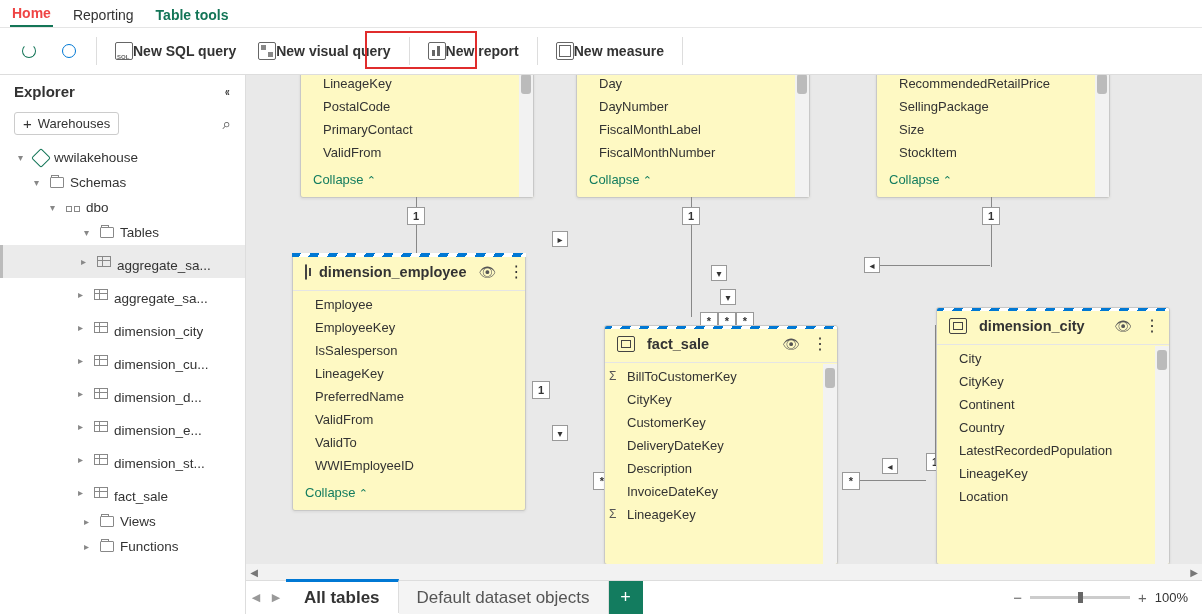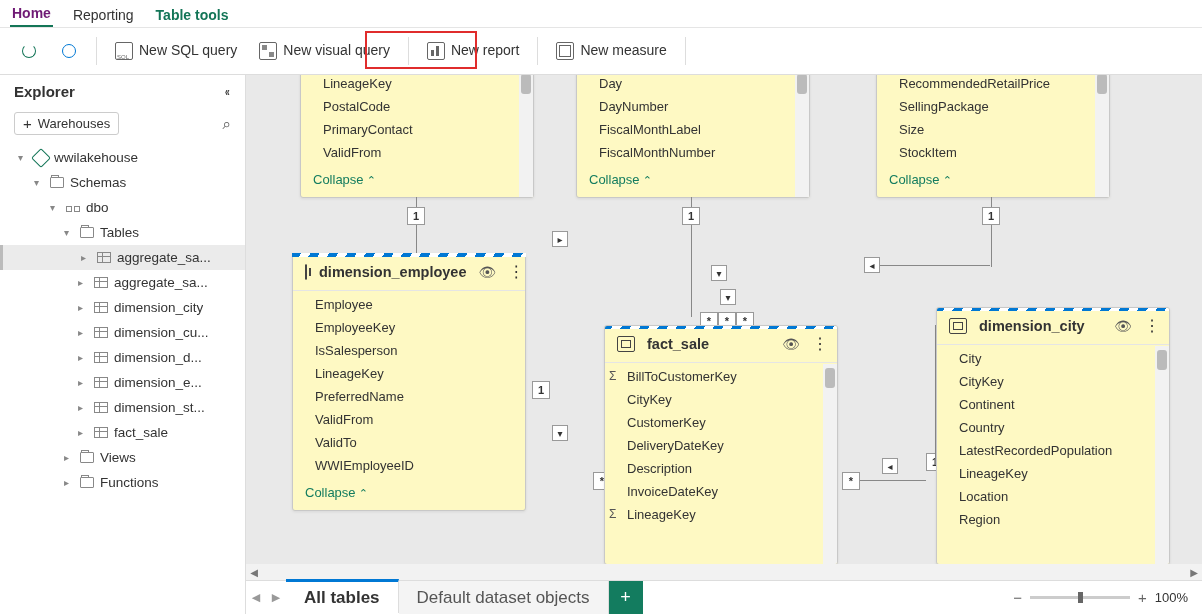--- a/index.html
+++ b/index.html
@@ -1,26 +1,26 @@
 <!DOCTYPE html>
 <html><head>
 <meta charset="utf-8">
 <style>
   * { box-sizing: border-box; margin: 0; padding: 0; }
   body { font-family: "Segoe UI", Arial, sans-serif; font-size: 13px; color: #333; background: #fff; width: 1202px; height: 614px; overflow: hidden; position: relative; }
 
   
   .tabs-row { display: flex; align-items: flex-end; padding: 4px 10px 0 10px; border-bottom: 1px solid #e5e5e5; height: 28px; gap: 18px; }
   .tab { padding: 4px 2px; font-size: 14px; cursor: pointer; }
-  .tab.active { font-weight: 600; border-bottom: 2px solid #137557; color: #701a75; }
+  .tab.active { font-weight: 600; border-bottom: 2px solid #137557; color: #ef4444; }
   .tab.green { color: #137557; font-weight: 600; }
 
   
   .ribbon { display: flex; align-items: center; padding: 8px 10px; border-bottom: 1px solid #ddd; height: 47px; position: relative; gap: 2px;}
-  .ribbon-btn { display: inline-flex; gap: 6px; padding: 6px 10px; font-size: 14px; border-radius: 3px; cursor: pointer; }
+  .ribbon-btn { display: inline-flex; align-items: center; padding: 6px 10px; font-size: 14px; border-radius: 3px; cursor: pointer; font-weight: bold; }
   .ribbon-sep { width: 1px; height: 28px; background: #ddd; margin: 0 6px; }
   .ribbon-icon { width: 18px; height: 18px; display: inline-block; border: 1px solid #666; border-radius: 2px; position: relative; background:white;}
   .highlight-box { position: absolute; border: 2px solid #e02c2c; left: 365px; top: 3px; width: 112px; height: 38px; pointer-events:none;}
 
   .icon-gear { border:none; }
   .icon-gear::before { content: ""; position:absolute; inset:2px; border:1.5px solid #0078d4; border-radius:50%; }
   .icon-refresh { border:none;}
   .icon-refresh::before { content:""; position:absolute; inset:2px; border:1.5px solid #137557; border-top-color:transparent; border-radius:50%;}
   .icon-sql::after { content:"SQL"; font-size:6px; position:absolute; bottom:-1px; left:1px; color:#666;}
   .icon-chart::before { content:""; position:absolute; left:3px; bottom:3px; width:3px; height:6px; background:#666;}
@@ -36,21 +36,21 @@
   .explorer-header { display: flex; align-items: center; justify-content: space-between; padding: 8px 14px; font-weight: 600; font-size: 15px;}
   .collapse-chev { font-size:12px; cursor:pointer; transform:scaleX(0.7);}
   .wh-row { display:flex; align-items:center; gap:8px; padding:4px 14px 10px 14px; }
   .wh-btn { display:inline-flex; align-items:center; gap:6px; border:1px solid #ccc; border-radius:3px; padding:3px 8px; font-size:13px; cursor:pointer;}
   .plus { font-size:15px; line-height:1;}
   .search-icn { margin-left:auto; font-size:15px; color:#555; cursor:pointer;}
 
   .tree { flex:1; overflow:auto; font-size:13.5px;}
   .tree-item { display:flex; align-items:center; gap:6px; padding:5px 6px 5px 0; cursor:pointer;}
   .indent-0{padding-left:18px;} .indent-1{padding-left:34px;} .indent-2{padding-left:50px;}
-  .indent-3{padding-left:64px;} .indent-4{padding-left:78px;}
+  .indent-3{padding-left:84px;} .indent-4{padding-left:78px;}
   .tree-item.selected { background:#ebebeb; border-left:3px solid #bbb;}
   .chev { display:inline-block; width:10px; color:#888; font-size:10px;}
   .chev.down::before{content:"▾";} .chev.right::before{content:"▸";}
   .folder-icn { width:14px; height:11px; border:1px solid #888; border-radius:1px; position:relative; background:white;}
   .folder-icn::before{content:""; position:absolute; top:-3px; left:0; width:6px; height:2px; border:1px solid #888; border-bottom:none;}
   .schema-icn{ width:14px; height:12px; position:relative;}
   .schema-icn::before{content:""; position:absolute; left:0; top:4px; width:4px; height:4px; border:1px solid #888;}
   .schema-icn::after{content:""; position:absolute; right:0; top:4px; width:4px; height:4px; border:1px solid #888;}
   .table-icn { width:14px; height:11px; border:1px solid #888; background:linear-gradient(#888,#888) 0 3px/100% 1px no-repeat, linear-gradient(#888,#888) 4px 0/1px 100% no-repeat;}
   .lake-icn { width:14px; height:14px; border:1px solid #137557; border-radius:2px; transform:rotate(45deg);}
@@ -88,21 +88,21 @@
   .footer-tab.active{background:#fff; font-weight:600; border-top:3px solid #0078d4; margin-top:-3px;}
   .footer-tab.inactive{background:#f4f4f4; color:#555;}
   .footer-add{width:34px; height:34px; background:#137c5f; color:#fff; display:flex; align-items:center; justify-content:center; font-size:18px; cursor:pointer;}
   .zoom { margin-left:auto; display:flex; align-items:center; gap:8px; padding-right:14px; font-size:13px;}
   .zoom-track { width:100px; height:3px; background:#ccc; position:relative;}
   .zoom-thumb { position:absolute; top:-4px; left:48px; width:5px; height:11px; background:#666;}
   .zoom-btn { cursor:pointer; color:#666; font-size:15px;}
   .vscroll { width:14px; background:#f2f2f2; position:absolute; right:0; top:0; bottom:0;}
   .vscroll-thumb{position:absolute; left:2px; right:2px; top:4px; height:20px; background:#bbb; border-radius:3px;}
 
-  .ellip { white-space:nowrap; overflow:hidden; text-overflow:ellipsis; max-width:120px;}
+  .ellip { white-space:nowrap; overflow:hidden; text-overflow:ellipsis; max-width:120px;margin-top:8px;}
 </style>
 </head>
 <body>
 
 <div class="tabs-row">
   <div class="tab active">Home</div>
   <div class="tab">Reporting</div>
   <div class="tab green">Table tools</div>
 </div>
 
@@ -342,21 +342,20 @@
           <span class="card-dots">⋮</span>
         </div>
         <div class="card-fields">
           <div class="field">City</div>
           <div class="field">CityKey</div>
           <div class="field">Continent</div>
           <div class="field">Country</div>
           <div class="field">LatestRecordedPopulation</div>
           <div class="field">LineageKey</div>
           <div class="field">Location</div>
-          <div class="field">Region</div>
         </div>
         <div class="vscroll" style="top:38px;">
             <div class="vscroll-thumb"></div>
           </div>
       </div>
 
     </div>
 
     <div class="canvas-hscroll">
       <span class="hscroll-btn">◀</span>

